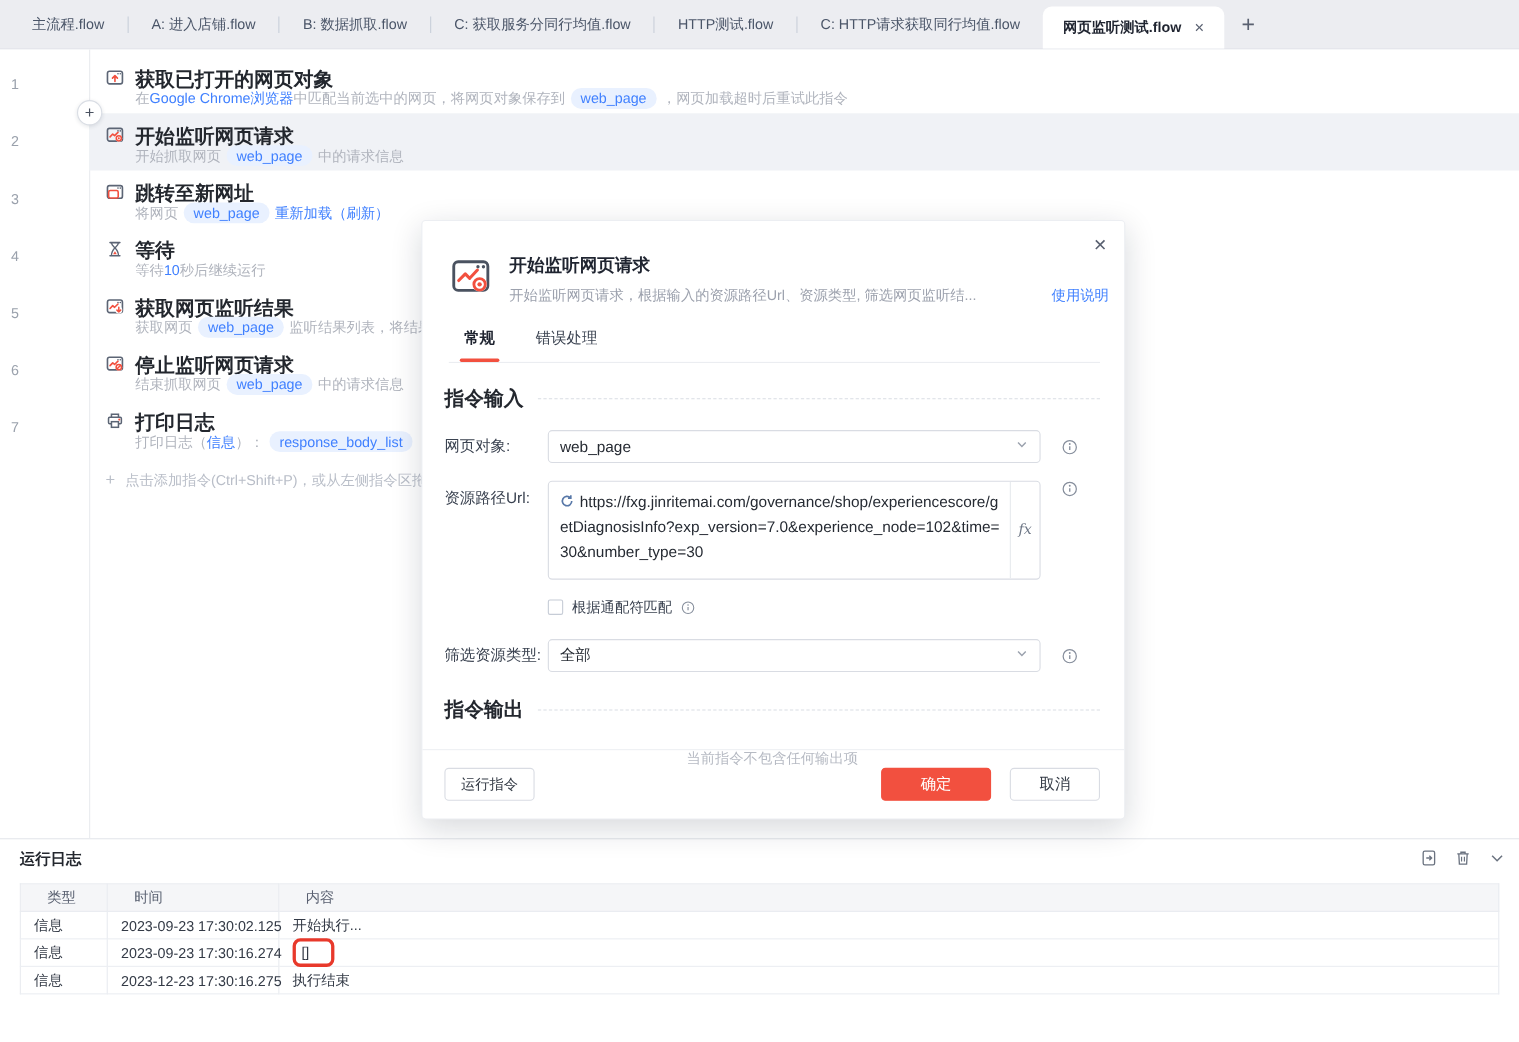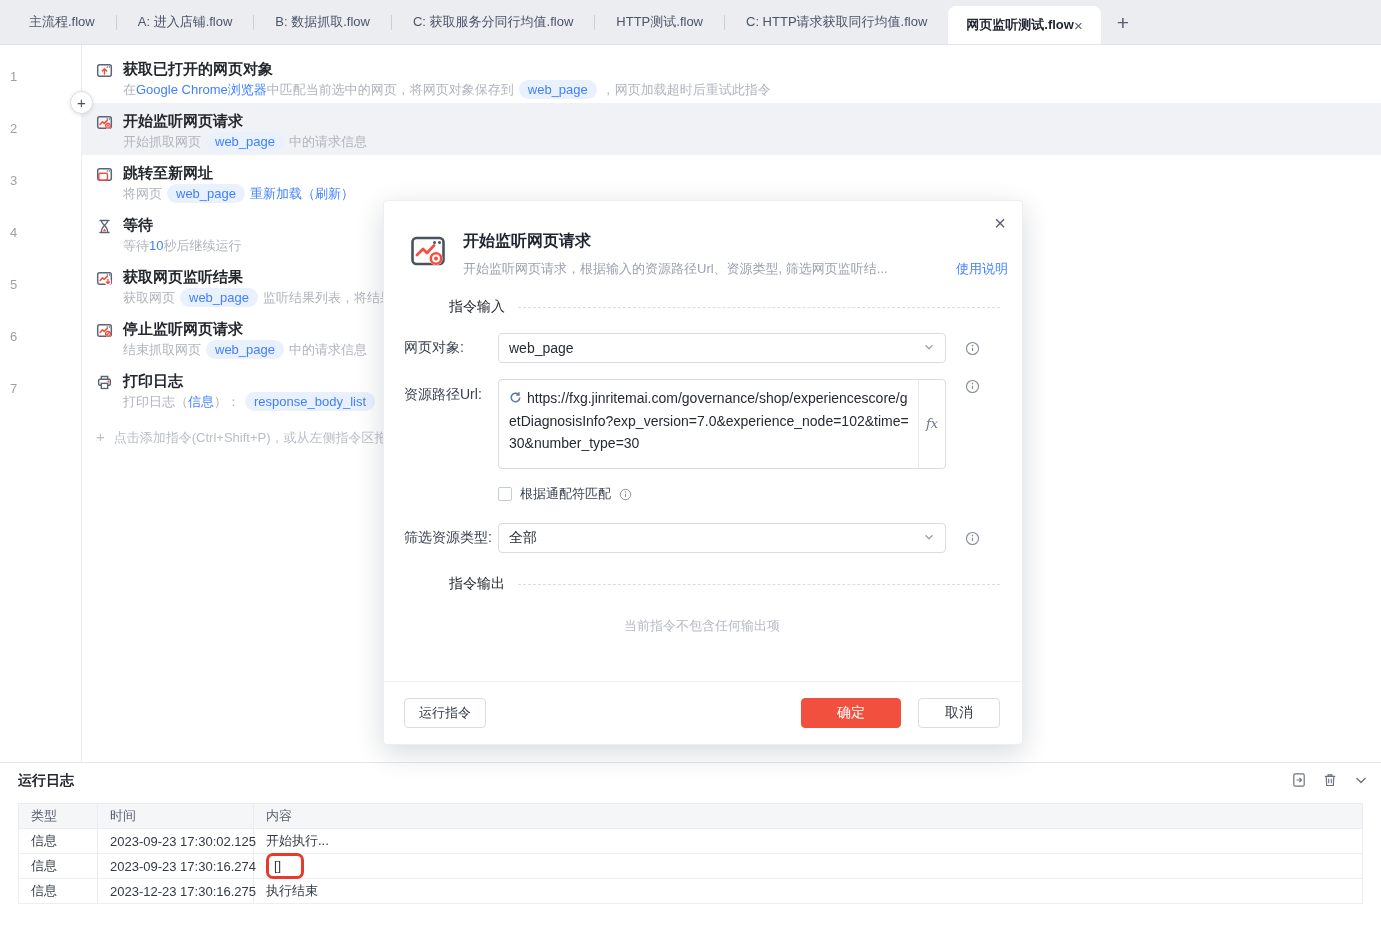--- a/index.html
+++ b/index.html
@@ -6,32 +6,32 @@
   html,body { background:#fff; }
   body { font-family:"Liberation Sans","DejaVu Sans",sans-serif; color:#23272e; }
   #app { position:relative; width:1381px; height:947px; background:#fff; overflow:hidden; }
 
   
   .tabbar { position:absolute; left:0; top:0; width:100%; height:45px; background:#ecedf1;
             border-bottom:1px solid #dfe2e8; display:flex; align-items:stretch; padding-left:8px; }
   .tab { align-self:center; padding:0 21px; font-size:13px; color:#4a5568; white-space:nowrap; cursor:default; }
   .tab-sep { align-self:center; width:1px; height:15px; background:#c9cfda; }
   .tab-active { align-self:flex-end; height:38px; background:#fff; border-radius:8px 8px 0 0;
-                display:flex; align-items:center; gap:0; padding:0 18px; font-size:13px; color:#1f2430; font-weight:bold;margin-top:48px; }
+                display:flex; align-items:center; gap:12px; padding:0 18px; font-size:13px; color:#1f2430; font-weight:bold;margin-top:48px; }
   .tab-close { font-size:15px; color:#596070; font-weight:normal; line-height:1; cursor:pointer; }
   .tab-plus { align-self:center; margin-left:16px; font-size:21px; color:#596070; line-height:1; cursor:pointer; }
 
   
   .canvas { position:absolute; left:0; top:45px; width:100%; height:717px; background:#fff; }
   .vline { position:absolute; left:81px; top:0; bottom:0; width:1px; background:#e9ebef; }
   .step-num { position:absolute; left:10px; width:60px; height:52px; line-height:52px; font-size:13px; color:#9aa1ac; }
   .step { position:absolute; left:81px; right:0; height:52px; }
   .step.sel { background:#f0f2f6; }
   .step .sicon { position:absolute; left:15px; top:11px; }
-  .step .stitle { position:absolute; left:42px; top:9px; font-size:15px; font-weight:bold; color:#23272e; white-space:nowrap; }
+  .step .stitle { position:absolute; left:42px; top:9px; font-size:18px; font-weight:bold; color:#23272e; white-space:nowrap; }
   .step .sdesc { position:absolute; left:42px; top:29px; font-size:13px; color:#b0b4bd; white-space:nowrap; line-height:20px; }
   .sdesc .blue { color:#4080ff; }
   .sdesc .chip { display:inline-block; background:#e9f1ff; color:#4080ff; border-radius:10px;
                  padding:0 9px; margin:0 5px; line-height:19px; font-size:13px; }
   .add-fab { position:absolute; left:70px; top:46px; width:23px; height:23px; border-radius:50%;
              background:#fff; border:1px solid #d9dde4; box-shadow:0 1px 4px rgba(20,30,50,.12);
              color:#4a5260; font-size:15px; line-height:20px; text-align:center; cursor:pointer; }
   .add-hint { position:absolute; left:96px; top:383px; font-size:13px; color:#b9bec8; white-space:nowrap; }
   .add-hint .plus { margin-right:9px; font-size:15px; }
 
@@ -46,21 +46,21 @@
   .dlg-subrow { display:flex; width:545px; }
   .dlg-sub { font-size:13px; color:#9ca1ad; white-space:nowrap; }
   .dlg-help { margin-left:auto; font-size:13px; color:#4080ff; text-decoration:none; white-space:nowrap; cursor:pointer; }
   .dlg-tabs { display:flex; gap:33px; margin:21px 22px 0 24px; border-bottom:1px solid #ebedf1; padding-left:12px; }
   .dtab { position:relative; font-size:14px; color:#3a4250; padding:0 2px 12px; cursor:pointer; }
   .dtab.active { font-weight:bold; color:#1f2430; }
   .dtab.active::after { content:""; position:absolute; left:-2px; right:-2px; bottom:0; height:3px;
                         background:#f2503f; border-radius:2px; }
   .dlg-body { padding:20px 22px 0 20px; }
   .sec-head { display:flex; align-items:center; gap:13px; margin-bottom:17px; }
-  .sec-title { font-size:14px; font-weight:normal; color:#23272e; white-space:nowrap;margin-left:45px; }
+  .sec-title { font-size:18px; font-weight:bold; color:#23272e; white-space:nowrap; }
   .sec-line { flex:1; border-top:1px dashed #d9dde4; }
   .frow { display:flex; align-items:center; margin-bottom:16px; }
   .frow.top { align-items:flex-start; }
   .flabel { width:94px; font-size:14px; color:#3a4250; flex:0 0 94px; }
   .frow.top .flabel { padding-top:7px; }
   .select { width:448px; height:30px; border:1px solid #d9dce3; border-radius:4px; background:#fff;
             display:flex; align-items:center; justify-content:space-between; padding:0 10px; cursor:pointer; }
   .select .val { font-size:14px; color:#262b33; }
   .urlbox { position:relative; width:448px; height:90px; border:1px solid #d9dce3; border-radius:4px; background:#fff;
             padding:7px 36px 7px 10px; font-size:14px; line-height:22px; color:#262b33;
@@ -82,21 +82,21 @@
   .btn-ok { width:100px; margin-left:auto; background:#f2503f; border:1px solid #f2503f; color:#fff; font-size:14px; }
   .btn-cancel { width:82px; margin-left:17px; background:#fff; border:1px solid #d9dce3; color:#333a45; font-size:14px; }
 
   
   .logpanel { position:absolute; left:0; top:762px; width:100%; height:185px; background:#fff; border-top:1px solid #e4e7ec; }
   .log-title { position:absolute; left:18px; top:9px; font-size:14px; font-weight:bold; color:#23272e; }
   .log-actions { position:absolute; right:12px; top:9px; display:flex; gap:15px; align-items:center; }
   .log-actions span { cursor:pointer; display:inline-flex; }
   .logtable { position:absolute; left:18px; top:40px; width:1345px; border-collapse:collapse; table-layout:fixed; }
   .logtable th { background:#f5f6f8; font-weight:normal; text-align:left; font-size:13px; color:#596070;
-                 border:1px solid #e9ecf0; padding:3px 12px; height:24px; }
+                 border:1px solid #e9ecf0; padding:3px 24px; height:24px; }
   .logtable td { font-size:13px; color:#333a46; border:1px solid #eceef2; border-left:1px solid #e9ecf0;
                  border-right:1px solid #e9ecf0; padding:3px 12px; height:25px; white-space:nowrap; }
   .col-type { width:79px; } .col-time { width:156px; }
   .ann { display:inline-block; min-width:38px; border:3px solid #e8392b; border-radius:7px;
          padding:0 12px 0 5px; margin:-4px 0; line-height:20px; }
 </style>
 </head>
 <body>
 
 <div id="app">
@@ -228,20 +228,24 @@
       </span>
       <div>
         <div class="dlg-title">开始监听网页请求</div>
         <div class="dlg-subrow">
           <span class="dlg-sub">开始监听网页请求，根据输入的资源路径Url、资源类型, 筛选网页监听结...</span>
           <a class="dlg-help">使用说明</a>
         </div>
       </div>
     </div>
 
+    <div class="dlg-tabs">
+      <div class="dtab active">常规</div>
+      <div class="dtab">错误处理</div>
+    </div>
 
     <div class="dlg-body">
       <div class="sec-head">
         <span class="sec-title">指令输入</span>
         <span class="sec-line"></span>
       </div>
 
       <div class="frow">
         <span class="flabel">网页对象:</span>
         <div class="select">

